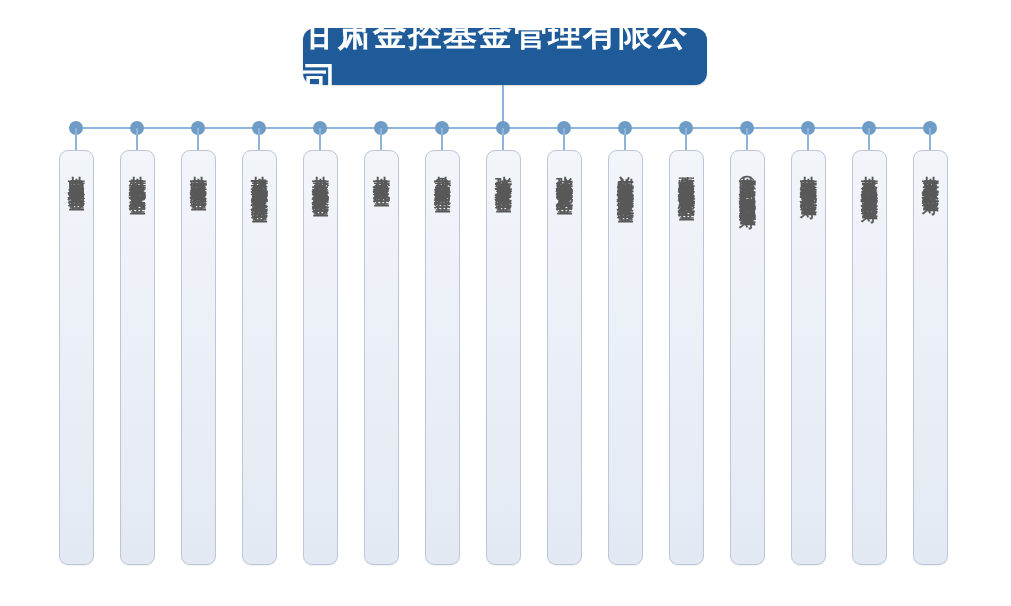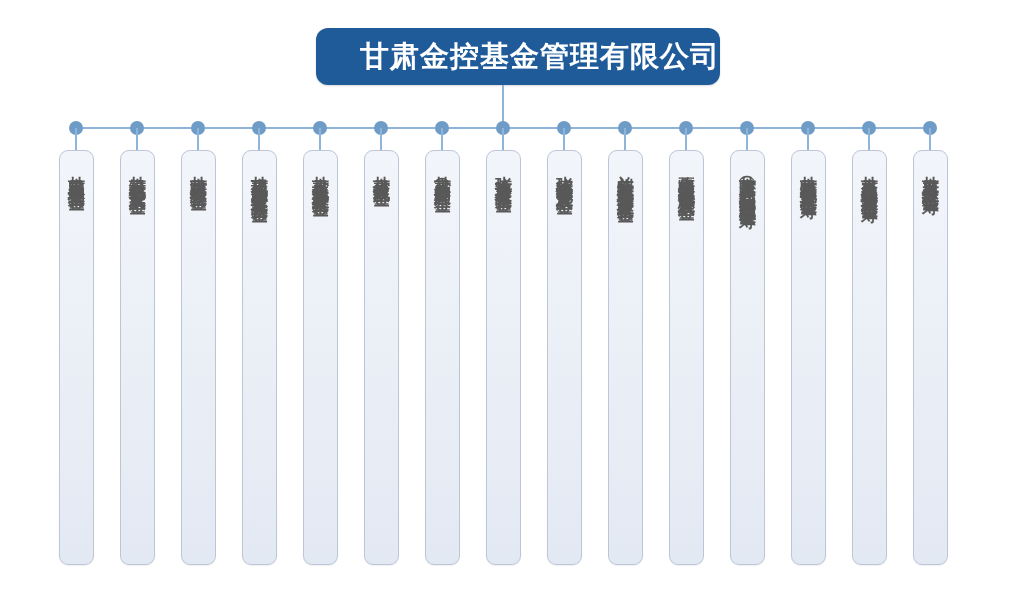--- a/index.html
+++ b/index.html
@@ -25,25 +25,24 @@
   }
 
   .root-box {
     position: absolute;
     left: 303px; top: 28px;
     width: 404px; height: 57px;
     background: var(--title-bg);
     border-radius: 12px;
     display: flex; align-items: center; justify-content: flex-end;
     color: var(--title-text);
-    font-size: 29px;
+    font-size: 34px;
     font-weight: bold;
     letter-spacing: 1px;
     box-shadow: 0 1px 2px rgba(0,0,0,0.15);
-    margin-left: 13px;
   }
 
   .stem {
     position: absolute;
     left: 502px; top: 85px;
     width: 2px; height: 43px;
     background: var(--line);
   }
 
   .rail {

